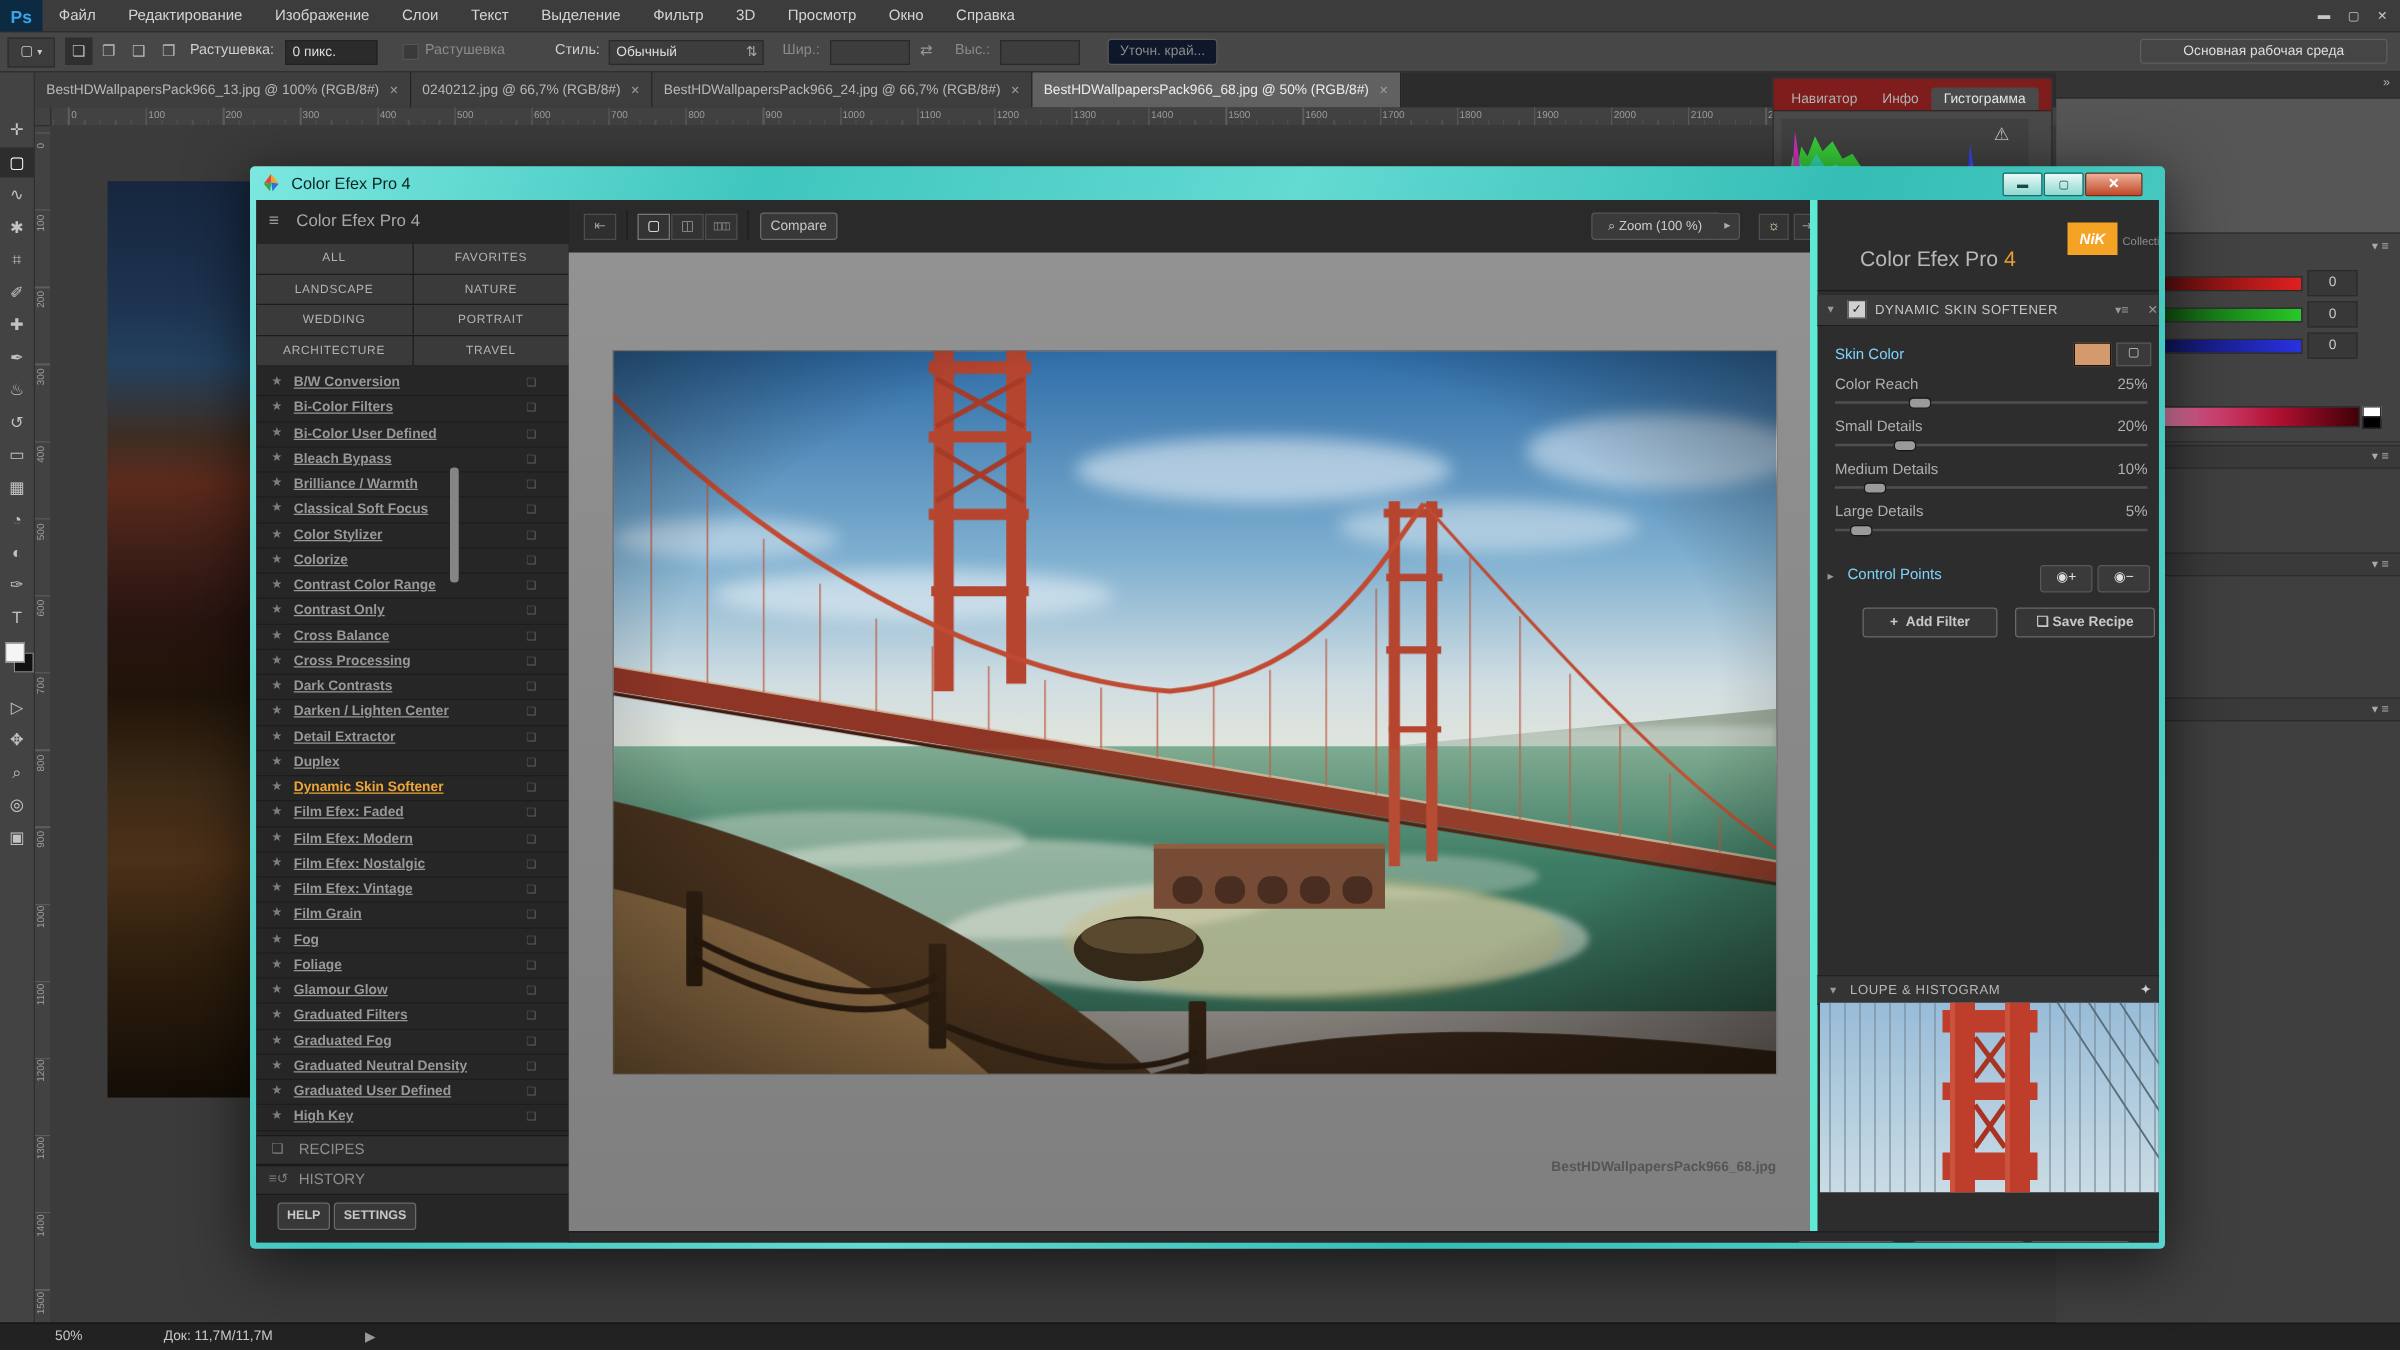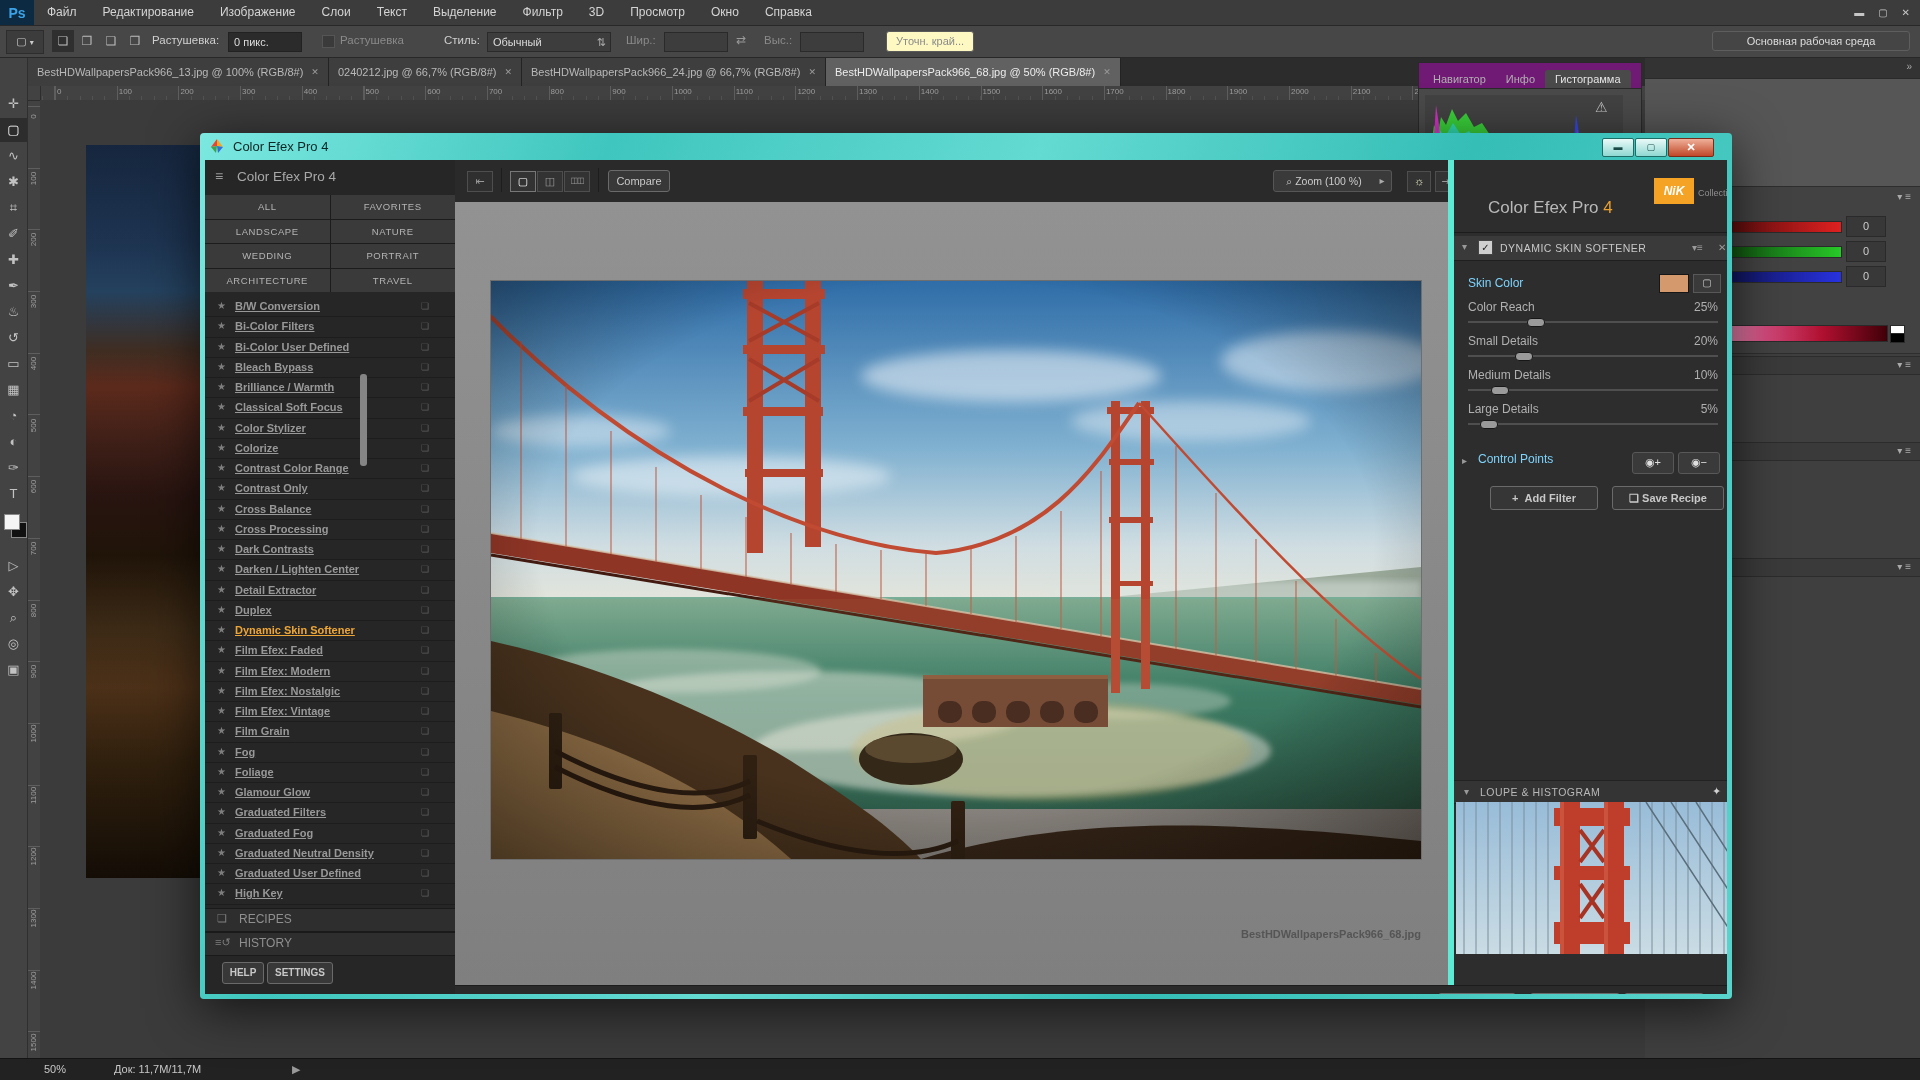--- a/index.html
+++ b/index.html
@@ -9,21 +9,21 @@
   
   #menubar{left:0;top:0;width:1920px;height:25px;background:#3c3c3c;border-bottom:1px solid #282828;display:flex;align-items:center;}
   #pslogo{width:34px;height:25px;background:#0c2b43;color:#3ba3e8;font-weight:bold;font-size:14px;display:flex;align-items:center;justify-content:center;}
   .menu-item{color:#d4d4d4;font-size:12px;padding:0 13px;line-height:25px;}
   .winctl{color:#c6c6c6;font-size:10px;margin-left:14px;}
   #optbar{left:0;top:26px;width:1920px;height:31px;background:#474747;border-bottom:1px solid #282828;}
   .lbl{color:#cfcfcf;font-size:11.5px;}
   .lbl-dim{color:#8a8a8a;font-size:11.5px;}
   .inbox{background:#2b2b2b;border:1px solid #222;color:#ddd;font-size:11px;height:18px;line-height:18px;padding:0 5px;}
   .selbox{background:#3d3d3d;border:1px solid #2a2a2a;color:#ddd;font-size:11px;height:18px;line-height:18px;padding:0 5px;}
-  .obtn{background:#fef9c3;border:1px solid #5a5a5a;border-radius:3px;color:#8a8a8a;font-size:11px;height:19px;line-height:19px;padding:0 9px;}
+  .obtn{background:#0f172a;border:1px solid #5a5a5a;border-radius:3px;color:#8a8a8a;font-size:11px;height:19px;line-height:19px;padding:0 9px;}
   
   #tabbar{left:0;top:58px;width:1920px;height:28px;background:#2c2c2c;display:flex;align-items:flex-end;}
   .doctab{height:28px;display:flex;align-items:center;padding:0 9px;font-size:11px;border-right:1px solid #232323;white-space:nowrap;}
   .doctab.inactive{background:#3e3e3e;color:#b8b8b8;}
   .doctab.active{background:#616161;color:#ececec;}
   .tabx{margin-left:8px;font-size:9px;color:#9a9a9a;}
   
   #hruler{left:40px;top:86px;width:1605px;height:14px;background:#424242;border-bottom:1px solid #2d2d2d;
     background-image:repeating-linear-gradient(90deg,#5e5e5e 0 1px,transparent 1px 61.7px),repeating-linear-gradient(90deg,#525252 0 1px,transparent 1px 12.34px);
     background-size:auto 100%,auto 4px;background-position:15px 0,15px bottom;background-repeat:repeat-x,repeat-x;overflow:hidden;}
@@ -212,21 +212,21 @@
       <div class="abs" style="left: 11px; top: 464px; width: 14px; height: 14px; background: rgb(17, 17, 17); border: 1px solid rgb(136, 136, 136);"></div>
       <div class="abs" style="left: 4px; top: 456px; width: 14px; height: 14px; background: rgb(245, 245, 245); border: 1px solid rgb(136, 136, 136); z-index: 2;"></div>
     </div>
 
   <div class="abs" style="left:40px;top:100px;width:1605px;height:958px;background:#3b3b3b;"></div>
   <div class="abs" style="left:86px;top:145px;width:117px;height:733px;
      background:linear-gradient(180deg,#16263e 0%,#1d3350 13%,#24415e 20%,#3f2d22 28%,#5c2a1c 33%,#402018 40%,#281410 48%,#201409 56%,#3c2a16 66%,#4c3018 74%,#30200e 84%,#140d06 100%);"></div>
 
   <div id="statusbar" class="abs">
     <span class="abs" style="left:44px;top:4px;">50%</span>
-    <span class="abs" style="left:114px;top:4px;">Док: 11,7M/11,7M</span>
+    <span class="abs" style="left:131px;top:4px;">Док: 11,7M/11,7M</span>
     <span class="abs" style="left:292px;top:4px;color:#999;">▶</span>
   </div>
 
   <div class="abs" style="left:1645px;top:58px;width:275px;height:1000px;background:#3f3f3f;">
     <div class="abs" style="left:0;top:0;width:275px;height:20px;background:#333;border-bottom:1px solid #2a2a2a;">
       <span class="abs" style="right:8px;top:3px;color:#aaa;font-size:10px;">»</span>
     </div>
     <div class="abs" style="left:0;top:21px;width:275px;height:107px;background:#565656;"></div>
 
     <div class="abs" style="left:0;top:128px;width:275px;height:166px;background:#424242;border:1px solid #2e2e2e;">
@@ -248,21 +248,21 @@
       </div>
     <div class="abs dockbar" style="left:0;top:384px;width:275px;height:17px;">
         <span class="abs" style="right:10px;top:2px;font-size:10px;"><span>▾</span> <span>≡</span></span>
       </div>
     <div class="abs dockbar" style="left:0;top:500px;width:275px;height:17px;">
         <span class="abs" style="right:10px;top:2px;font-size:10px;"><span>▾</span> <span>≡</span></span>
       </div>
   </div>
 
   <div id="histpanel" class="abs">
-    <div style="height:25px;background:#701a75;border-bottom:1px solid #2a2a2a;display:flex;align-items:flex-end;padding-left:4px;" id="ptabs">
+    <div style="height:25px;background:#7f1d1d;border-bottom:1px solid #2a2a2a;display:flex;align-items:flex-end;padding-left:4px;" id="ptabs">
         <div class="ptab">Навигатор</div>
         <div class="ptab">Инфо</div>
         <div class="ptab active">Гистограмма</div>
       </div>
     <svg class="abs" style="left:6px;top:32px;" width="198" height="58">
       <rect width="198" height="58" fill="#424242"></rect>
       <polygon points="5,58 9,30 13,38 16,22 21,30 27,14 33,26 41,18 49,32 57,28 65,40 73,44 85,50 101,54 122,58" fill="#38e038" opacity="0.9"></polygon>
       <polygon points="10,58 14,34 20,42 28,28 36,40 44,36 52,46 64,50 82,56 100,58" fill="#2fe0cf" opacity="0.8"></polygon>
       <polygon points="8,58 11,10 14,30 17,58" fill="#e030d0" opacity="0.9"></polygon>
       <polygon points="148,58 151,20 154,38 157,58" fill="#3448e8"></polygon>

